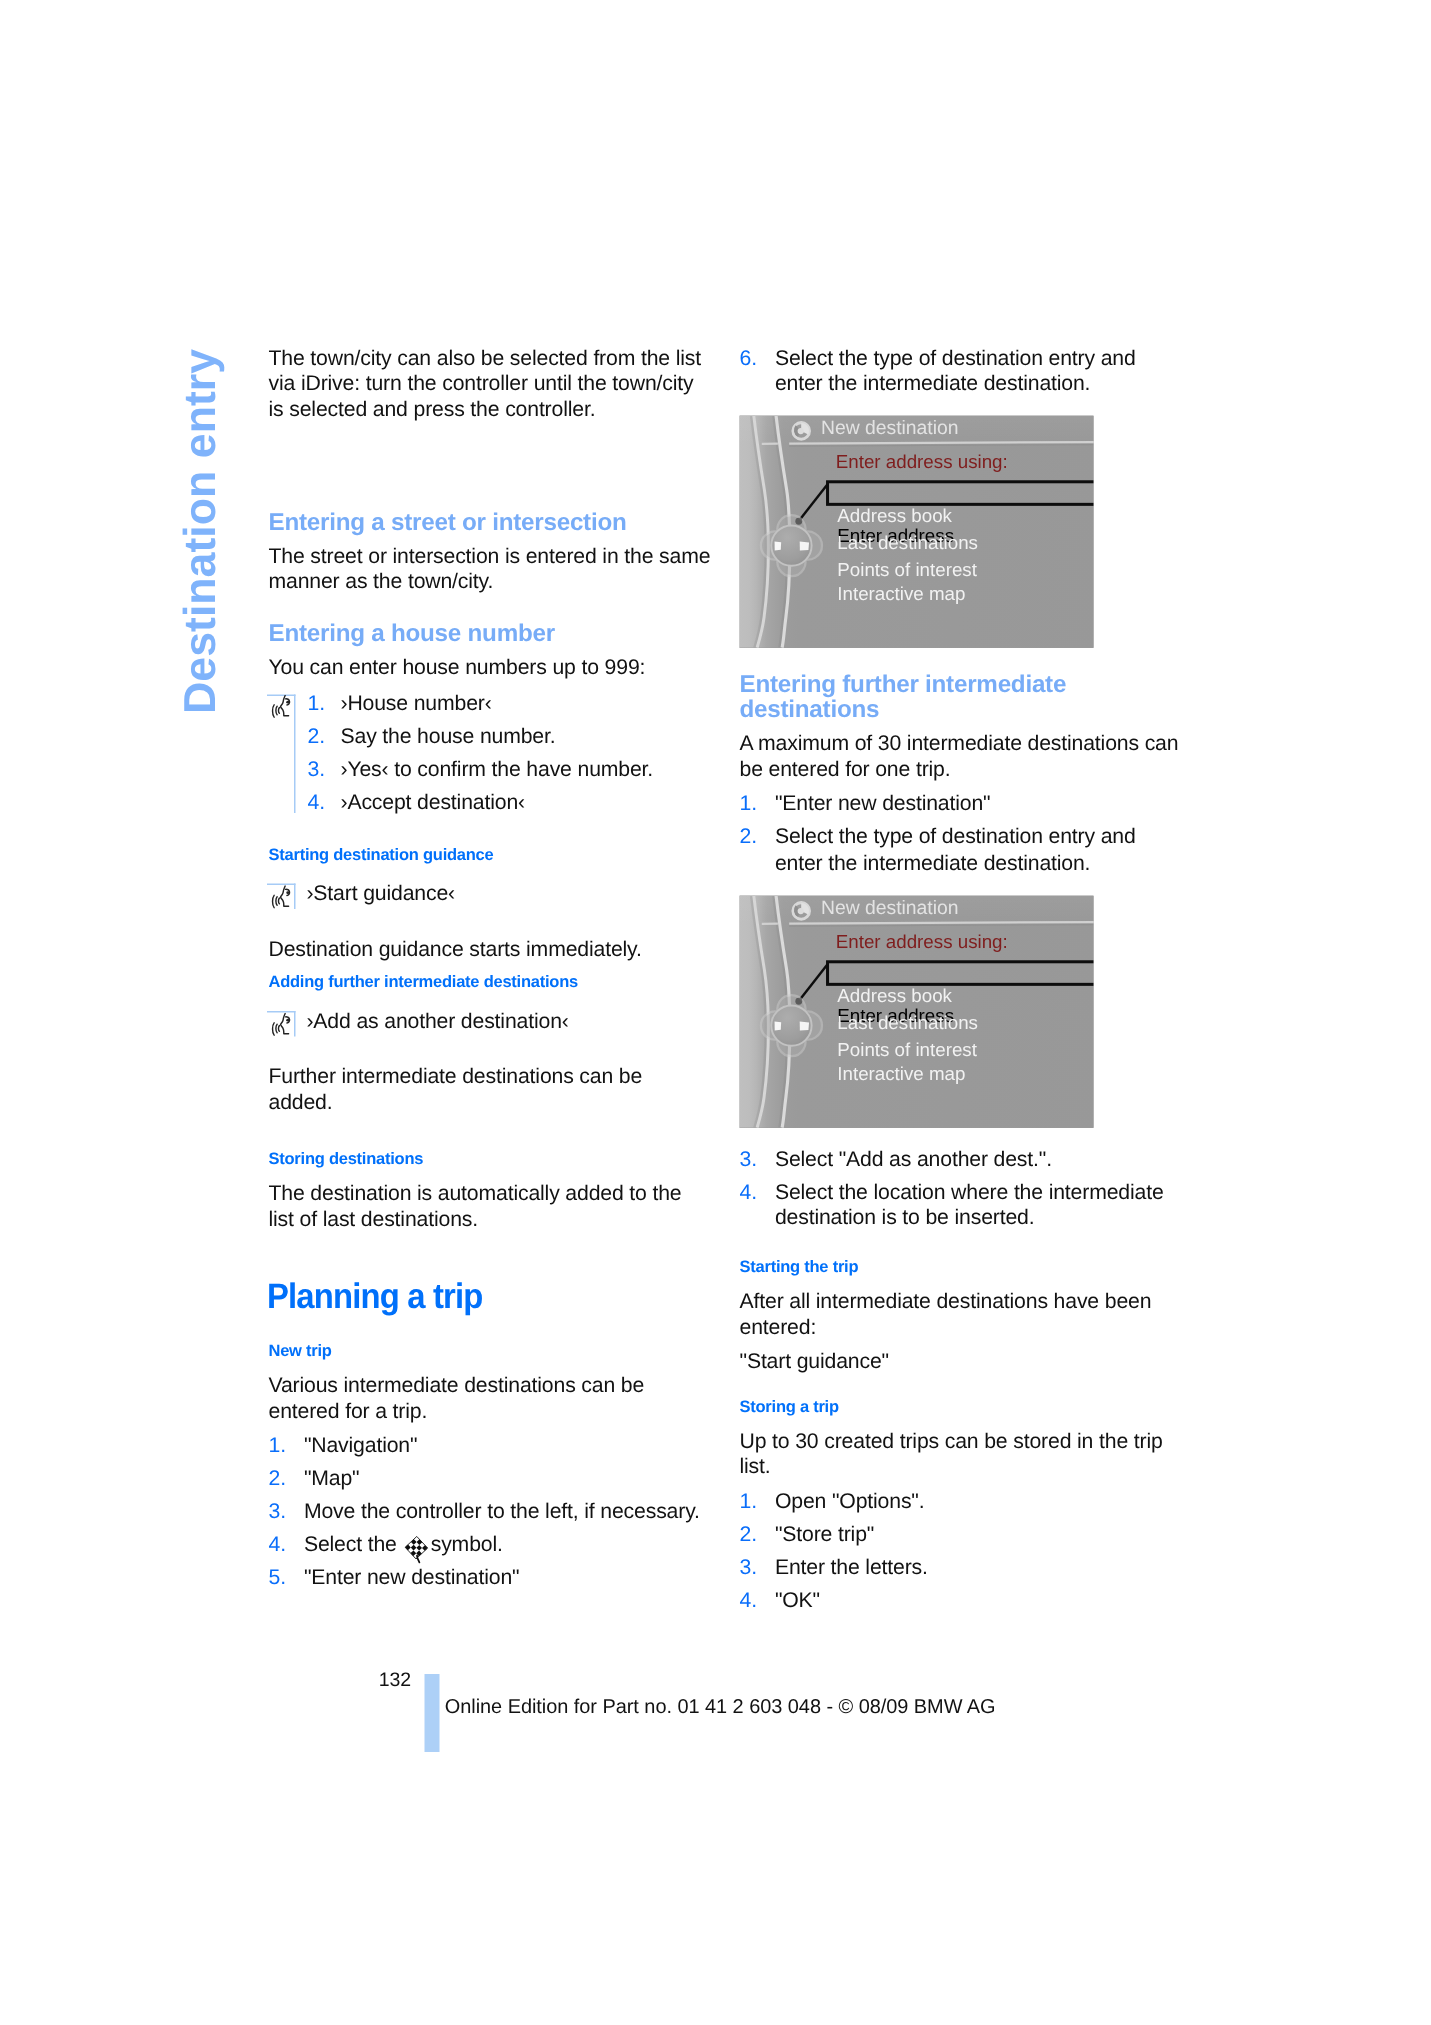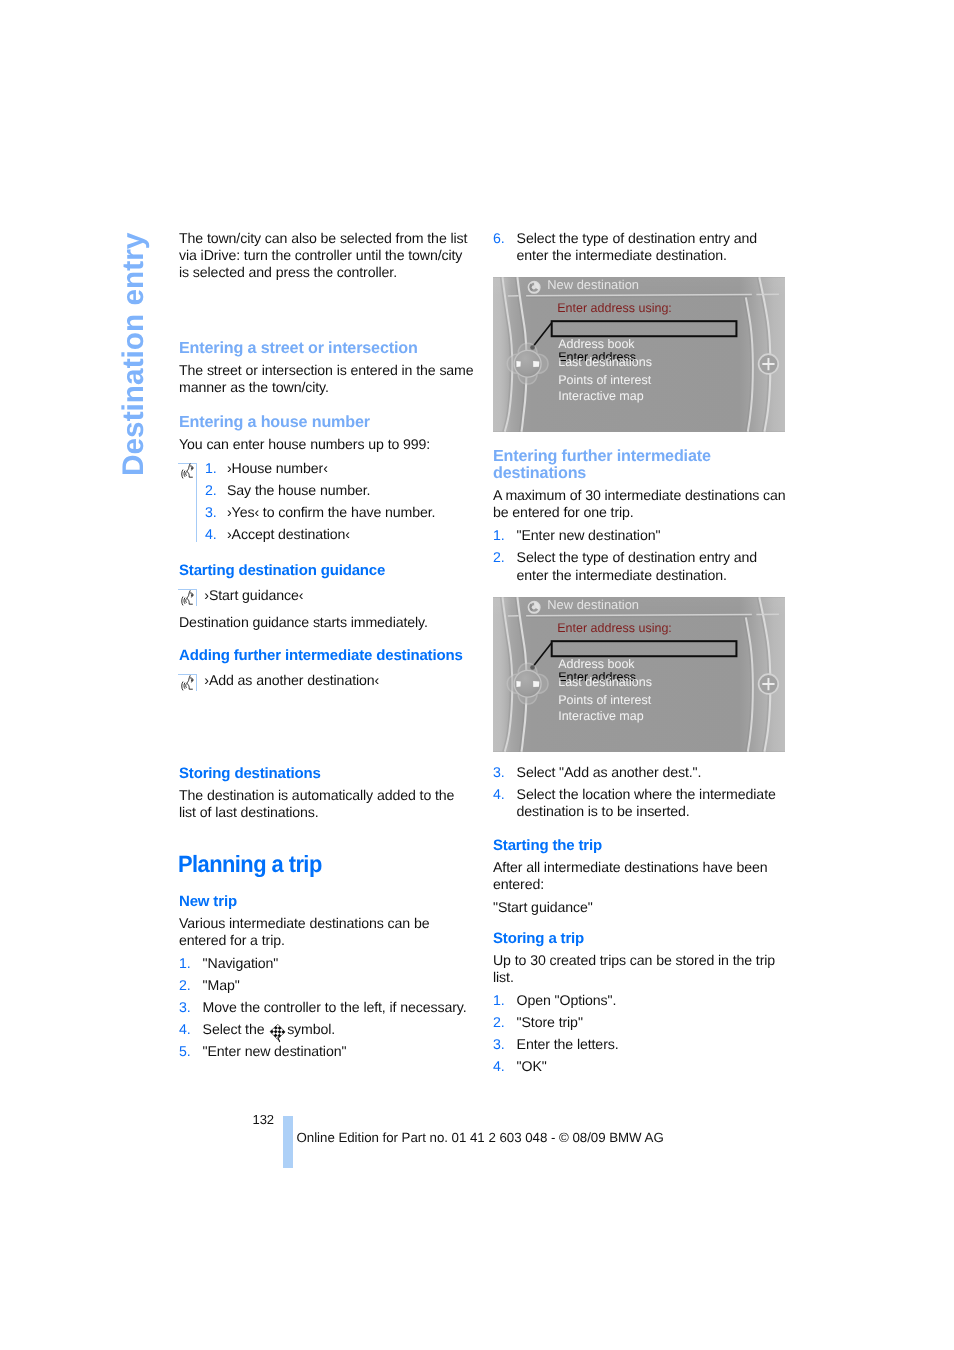--- a/index.html
+++ b/index.html
@@ -13,32 +13,32 @@
   .sidetab .lbl{position:absolute;left:0;top:0;transform-origin:0 0;
       transform:rotate(-90deg);white-space:nowrap;color:#7FB3FB;font-weight:bold;
       font-size:29.8px;letter-spacing:0px;line-height:1;}
 
   .col{position:absolute;width:295px;}
   .colL{left:179px;top:0;}
   .colR{left:493px;top:0;}
 
   p.b{margin:0;font-size:14.15px;line-height:17.2px;color:#121212;letter-spacing:-0.1px;}
   p.b+p.b{margin-top:6px;}
-  h3.h2{margin:0;font-size:15px;line-height:17px;color:#0070FA;font-weight:bold;letter-spacing:-0.16px;}
+  h3.h2{margin:0;font-size:11px;line-height:17px;color:#0070FA;font-weight:bold;letter-spacing:-0.16px;}
   h3.h3{margin:0;font-size:16.15px;line-height:17px;color:#77ACF7;font-weight:bold;letter-spacing:-0.16px;}
   h2.h1{margin:0;font-size:23.6px;line-height:25px;color:#0070FA;font-weight:bold;letter-spacing:-0.6px;transform:scaleX(0.928);transform-origin:0 0;width:155px;}
 
   ol.steps{margin:0;padding:0;list-style:none;}
   ol.steps li{position:relative;padding-left:23.6px;font-size:14.15px;line-height:17.2px;
       color:#121212;letter-spacing:-0.1px;margin-top:4.8px;}
   ol.steps li:first-child{margin-top:0;}
   ol.steps li .n{position:absolute;left:0;top:0;color:#0A6EFA;}
 
 
-  .shot{position:absolute;width:292px;height:155px;overflow:hidden;background:#9a9a9a;}
+  .shot{position:absolute;width:236px;height:155px;overflow:hidden;background:#9a9a9a;}
   .shot > svg{filter:blur(0.35px);position:relative;}
   .shottext{filter:blur(0.3px);}
   .shottext{position:absolute;left:0;top:0;width:292px;height:155px;
      font-family:"Liberation Sans",sans-serif;font-size:12.5px;line-height:12.5px;}
   .shottext div{position:absolute;white-space:nowrap;}
   .st-title{left:54.3px;top:2.4px;font-size:12.9px;line-height:12.9px;color:#e3e3e3;}
   .st-sub{left:64.2px;top:25.2px;color:#7f1d1d;}
   .st-item{left:65.2px;color:#f2f2f2;}
   .st-sel{top:26px;color:#000000;margin-top:48px;}
   .st-i2{top:61.1px;}
@@ -46,21 +46,21 @@
   .st-i4{top:96.5px;}
   .st-i5{top:113.1px;}
 
 
   .pgnum{position:absolute;font-size:13px;line-height:15.2px;color:#121212;letter-spacing:-0.1px;}
   .fbar{position:absolute;background:#ADD0F7;}
   .foot{position:absolute;font-size:13.3px;line-height:13.3px;color:#121212;letter-spacing:-0.03px;}
 
   .blk{position:absolute;left:0;width:295px;}
   p.b.pt6{margin-top:5.0px;}
-  p.b.pt7{margin-top:10px;}
+  p.b.pt7{margin-top:20px;}
   ol.steps.mt8{margin-top:6px;}
   .vclist{position:relative;margin-top:7px;padding-left:26.0px;box-sizing:border-box;width:295px;}
   .vclist .bracket{position:absolute;left:-1.5px;top:2.6px;width:19.0px;height:79.5px;
      border-top:1.15px solid #A6CBF6;border-right:1.15px solid #A6CBF6;box-sizing:border-box;}
   .vclist .vicon{position:absolute;left:0.9px;top:3.1px;width:16px;height:16px;}
   .vclist ol.steps li{padding-left:22px;}
   .vcrow{position:relative;margin-top:7.6px;height:17.2px;padding-left:25.3px;box-sizing:border-box;}
   .vcrow .bracket{position:absolute;left:-1.5px;top:2.2px;width:19.0px;height:17.0px;
      border-top:1.15px solid #A6CBF6;border-right:1.15px solid #A6CBF6;box-sizing:border-box;}
   .vcrow .vicon{position:absolute;left:0.9px;top:3.2px;width:16px;height:16px;}
@@ -150,20 +150,21 @@
                 <path d="M4.75 7.9 C3.65 9.1 3.65 12.3 4.75 13.5"></path>
                 <path d="M6.25 8.75 C5.45 9.55 5.45 11.75 6.25 12.55"></path>
                 <path d="M10.1 0.7 C9.55 2.0 9.0 3.1 8.9 4.1 C8.75 5.3 8.5 5.9 8.2 6.3 C7.8 6.85 7.1 7.5 7.05 8.0 C7.0 8.6 8.2 9.7 8.6 10.4 C8.95 11.05 9.15 11.8 9.15 12.5 L9.2 14.2 L12.4 14.2"></path>
                 <path d="M10.3 2.9 C11.5 2.8 12.75 3.45 13.0 4.6 C13.25 5.75 12.4 6.9 11.3 7.0"></path>
               </g>
               <ellipse cx="11.9" cy="5.1" rx="1.05" ry="0.95" fill="#232323"></ellipse>
             </svg>
           </span>
         <span class="vctext">›Add as another destination‹</span>
       </div>
+      <p class="b pt7">Further intermediate destinations can be added.</p>
     </div>
 
     <div class="blk" style="top:765px">
       <h3 class="h2">Storing destinations</h3>
       <p class="b pt6">The destination is automatically added to the list of last destinations.</p>
     </div>
 
     <div class="blk" style="top:853px;left:-1.5px">
       <h2 class="h1">Planning a trip</h2>
     </div>

